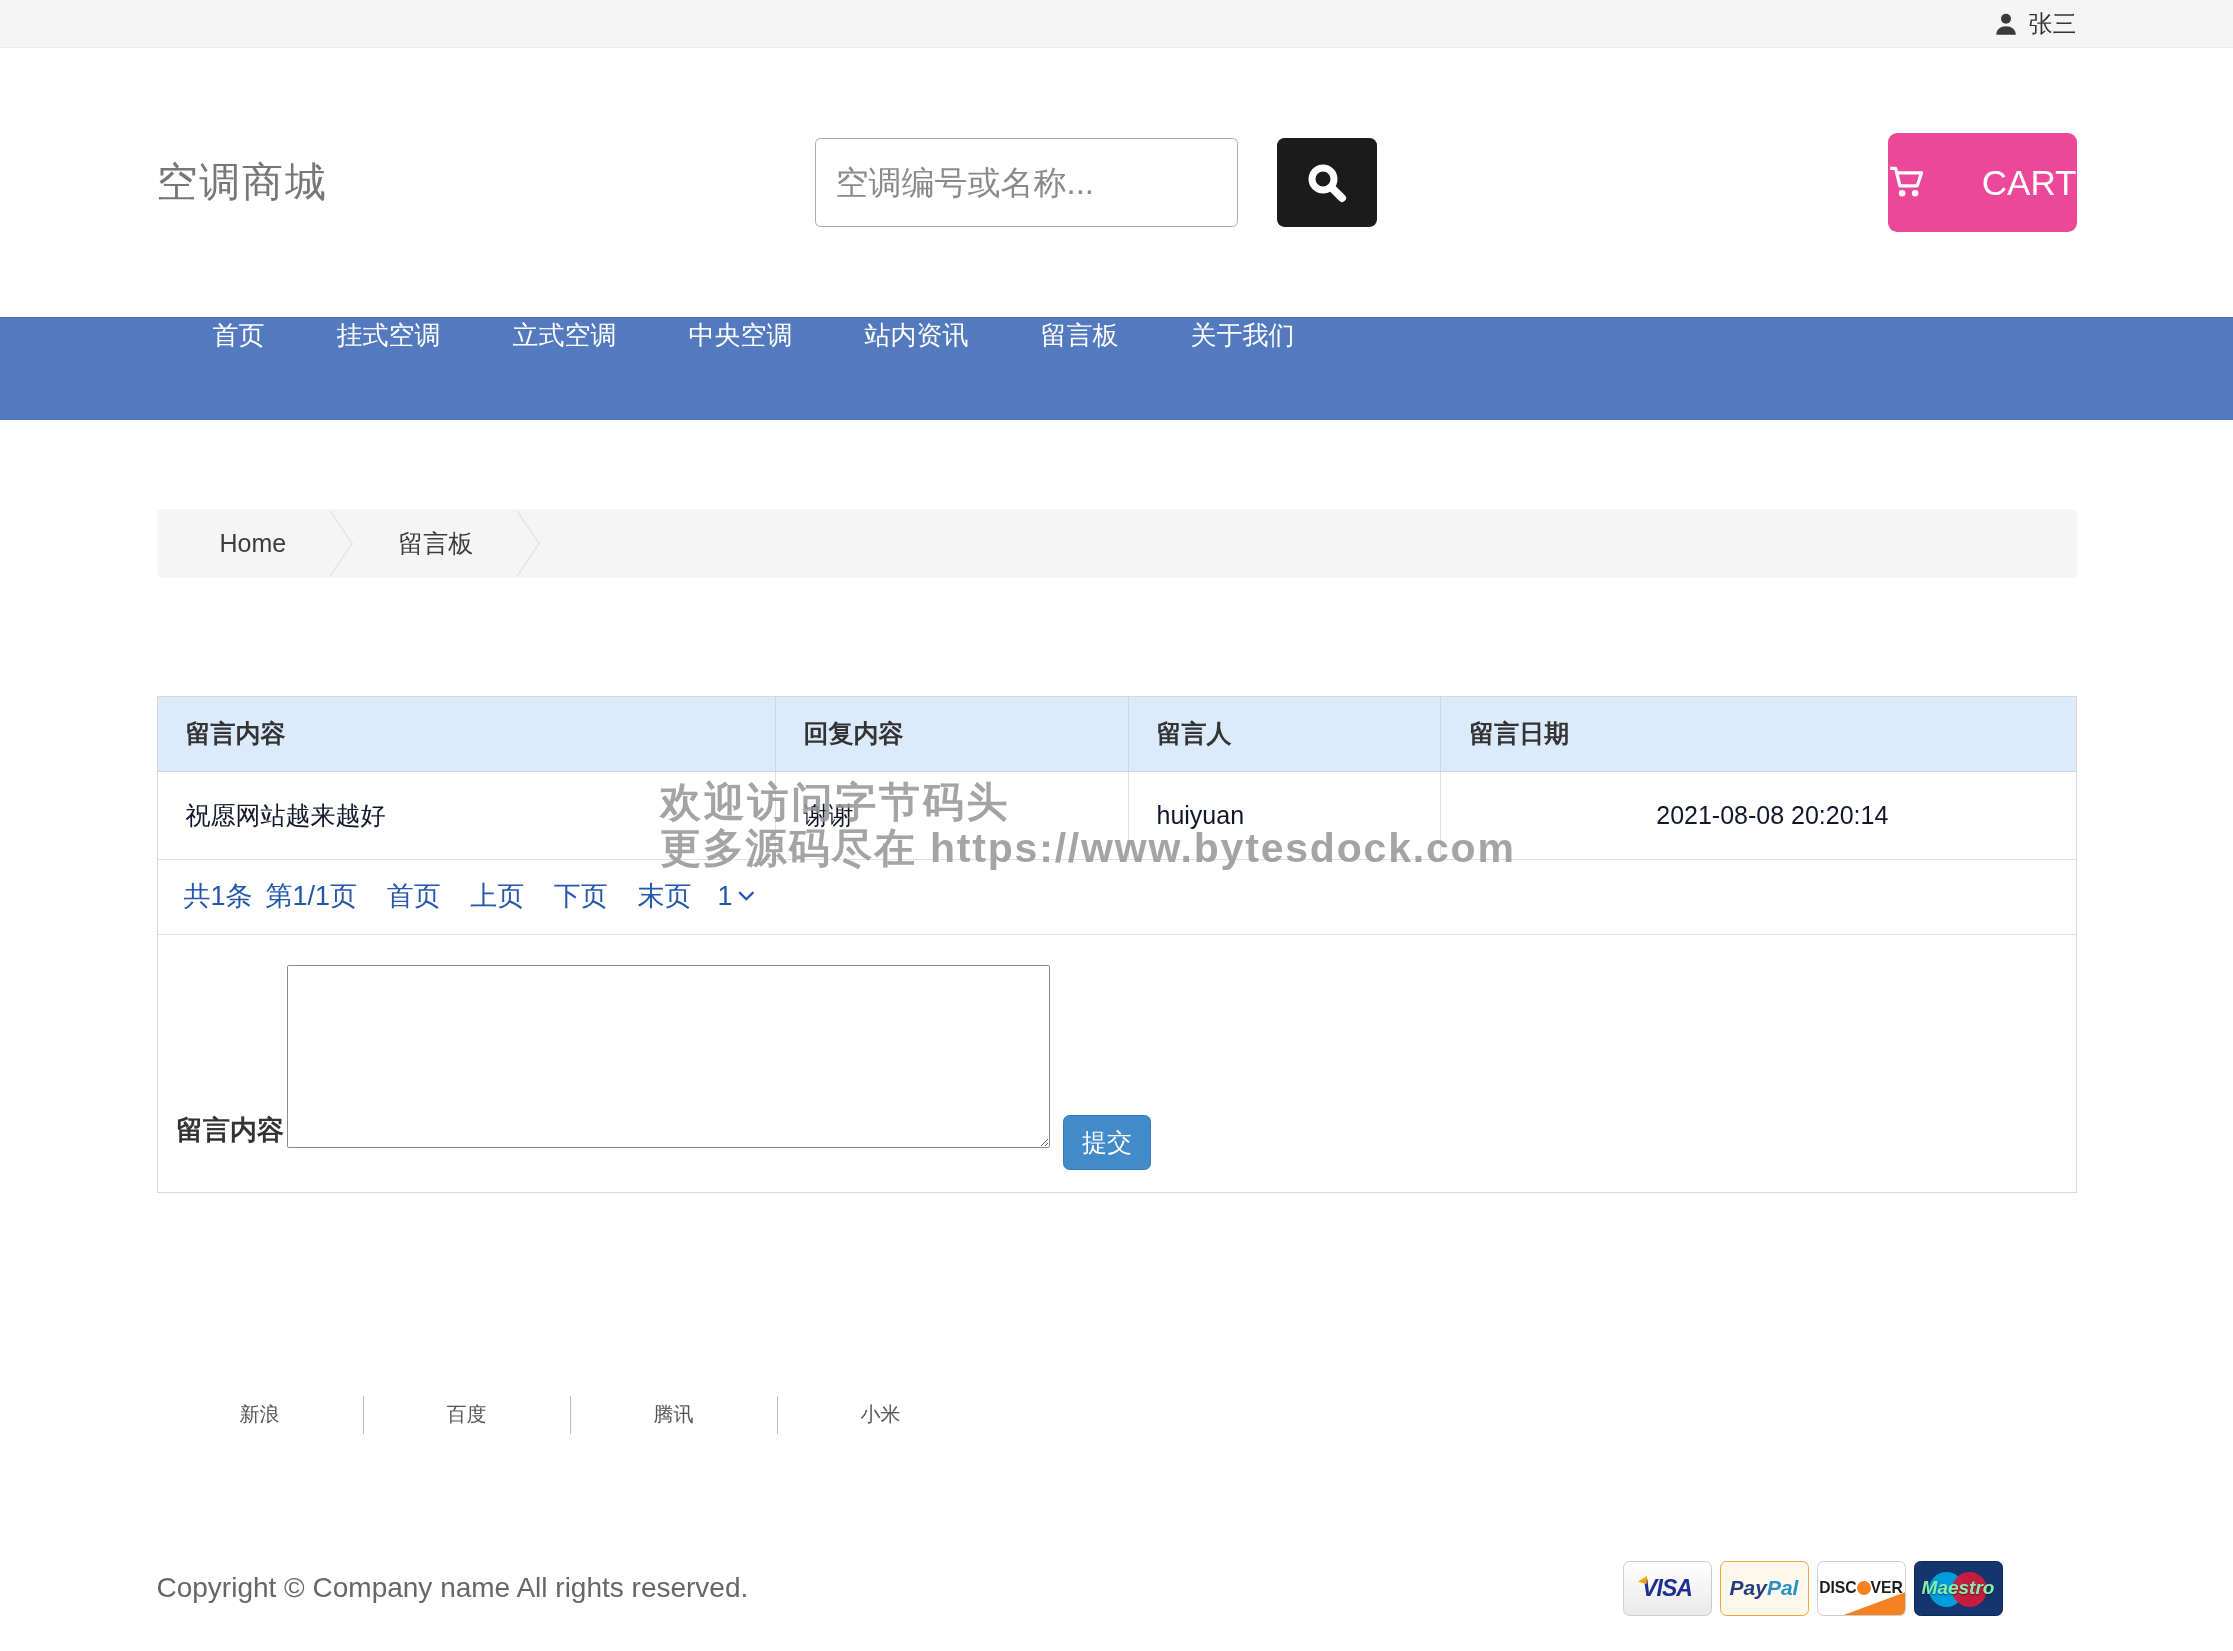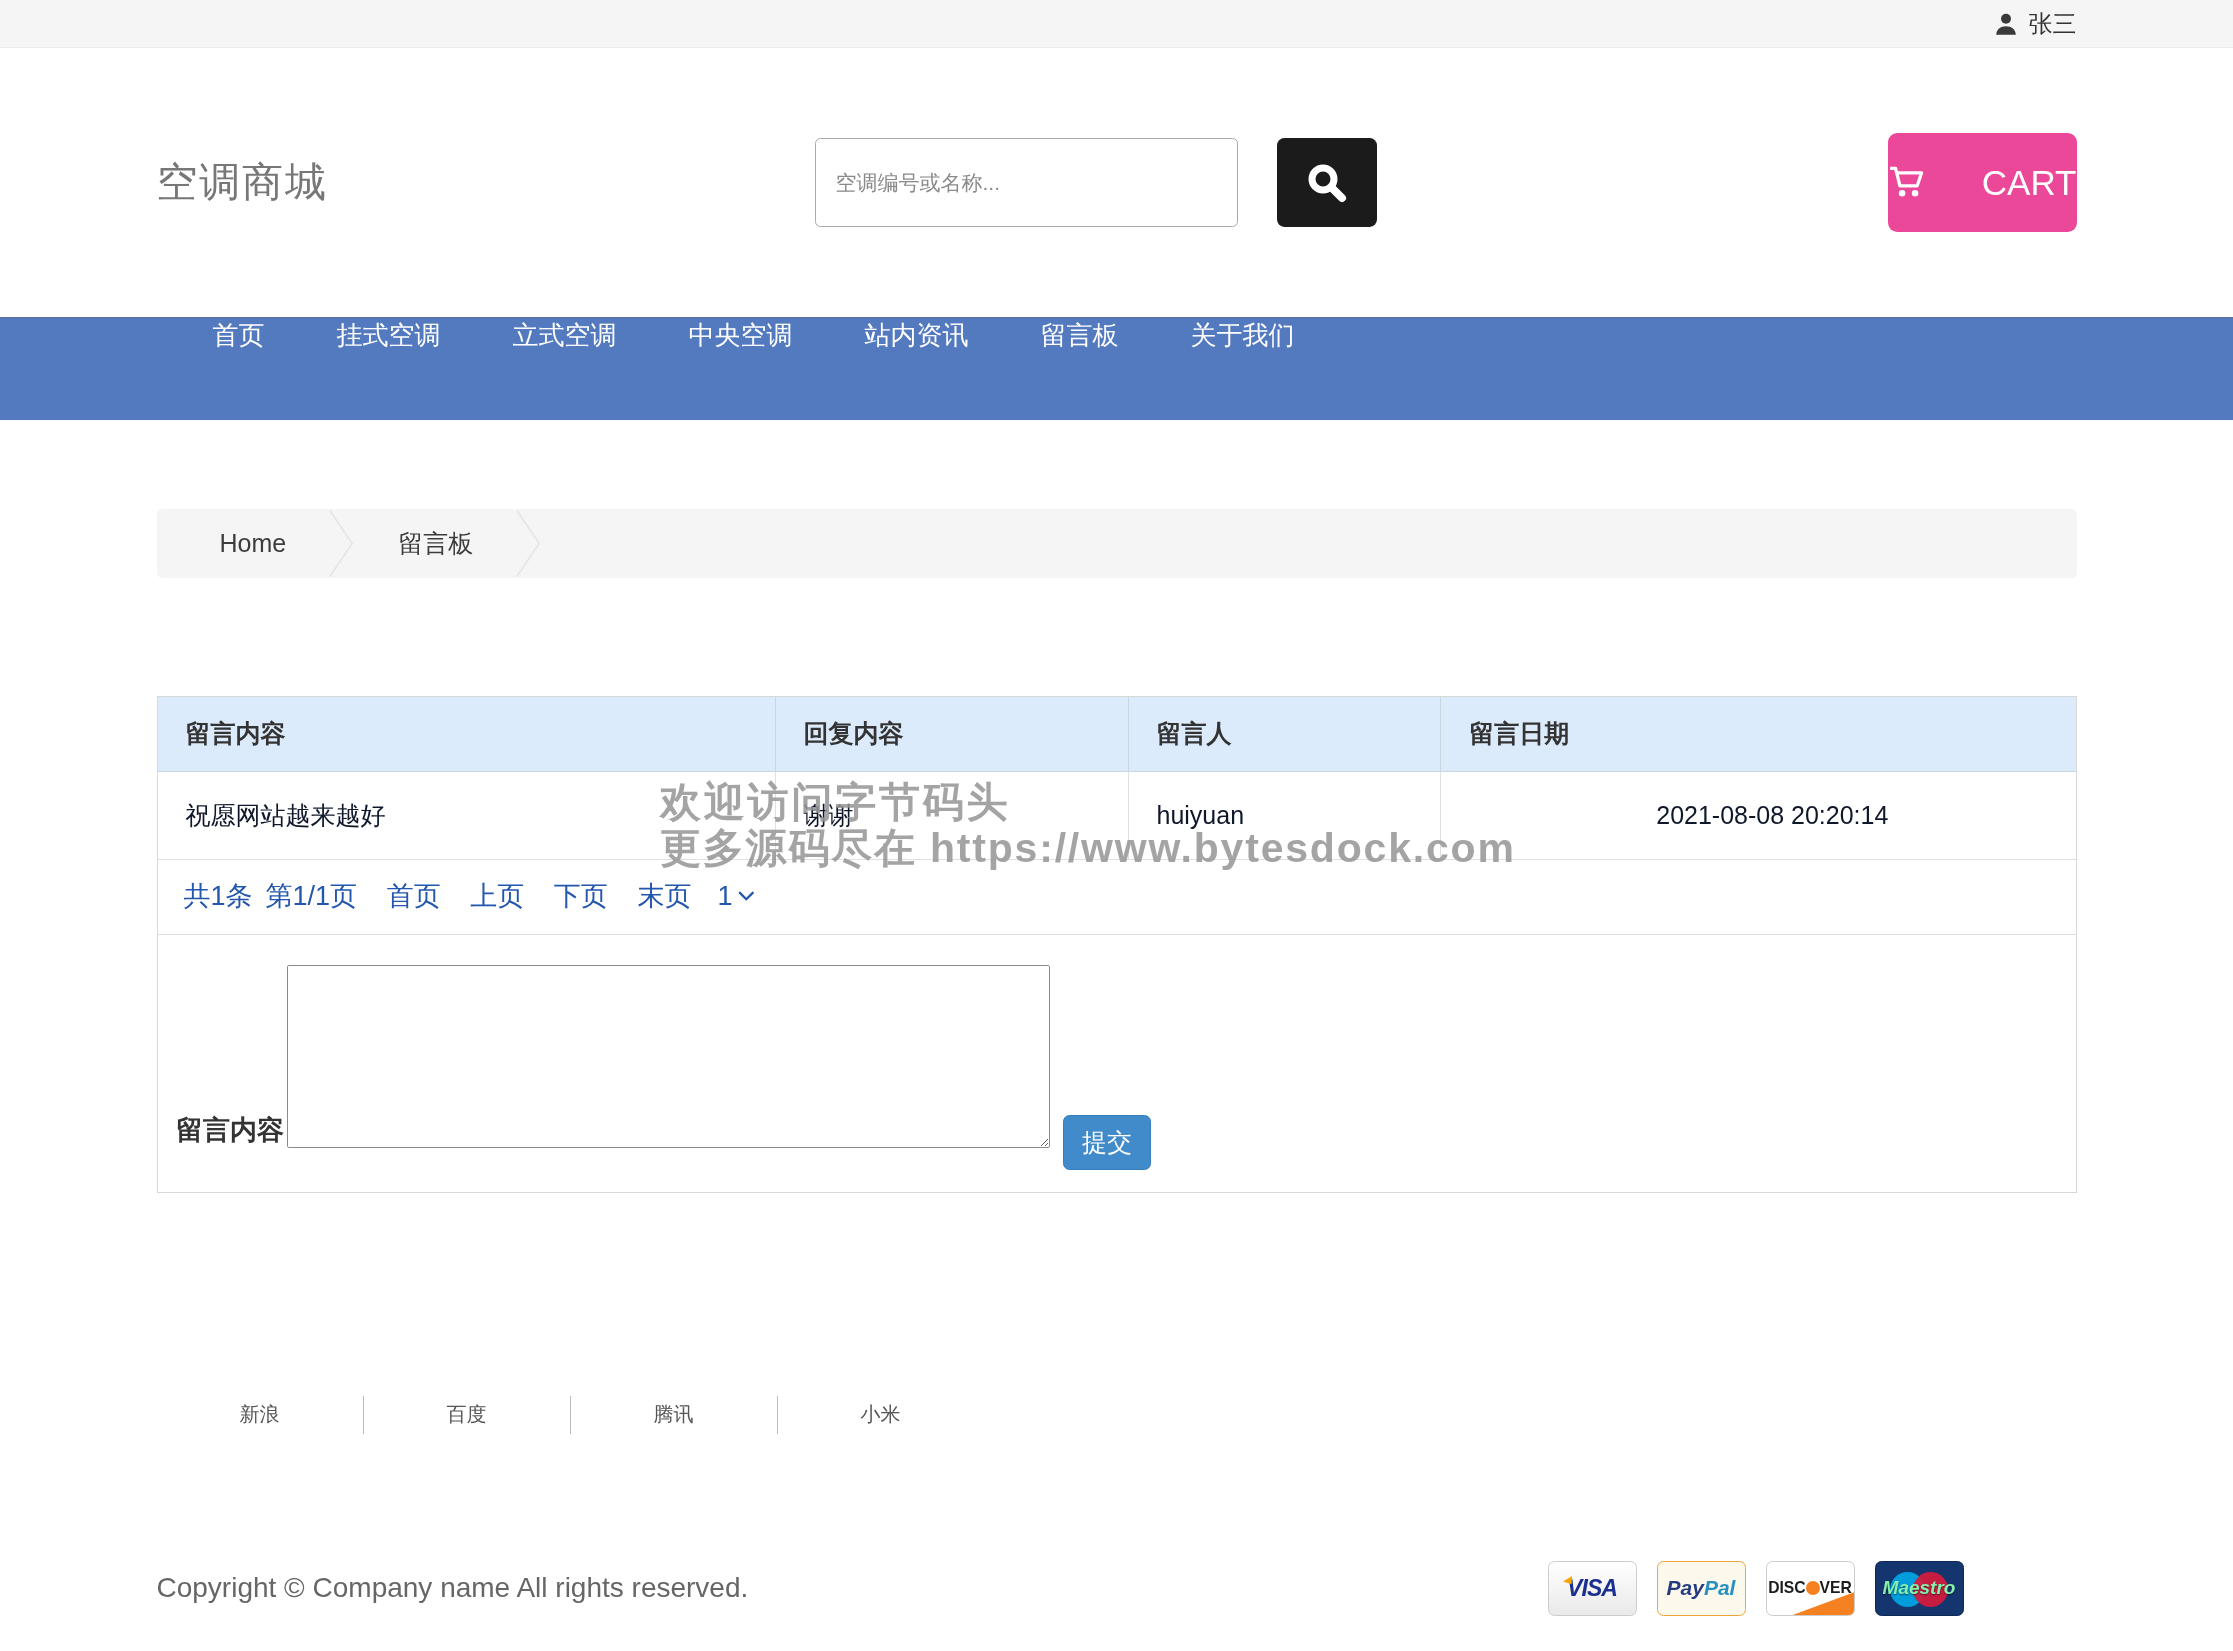--- a/index.html
+++ b/index.html
@@ -13,21 +13,21 @@
   .user { display:flex; align-items:center; gap:9.2px; cursor:pointer; }
   .user svg { display:block; }
   .user-name { font-size:24px; color:#333; }
 
   
   .header { height:269px; background:#fff; }
   .header .container { height:100%; display:flex; align-items:center; }
   .logo { font-size:41px; color:#777; letter-spacing:1.8px; }
   .search-wrap { position:absolute; left:658px; top:90px; display:flex; }
   .search-input { width:423px; height:89px; border:0.9px solid #aaa; border-radius:5.5px;
-                  font-size:21px; color:#333; padding:0 20px; outline:none; }
+                  font-size:33px; color:#333; padding:0 20px; outline:none; }
   .search-input::placeholder { color:#8a8a8a; }
   .search-btn { width:100px; height:89px; margin-left:39px; background:#1b1b1b; border:none;
                 border-radius:7.4px; cursor:pointer; display:flex; align-items:center; justify-content:center; }
   .cart-btn { margin-left:auto; width:189px; height:99px; background:#ec4899; border:none; border-radius:9.2px;
               color:#fff; font-size:35px; display:flex; align-items:center; justify-content:space-between;
               gap:23px; cursor:pointer; }
 
   
   .nav { height:103px; background:#5379bf; border-top:1.8px solid #5b6e93; }
   .nav ul { list-style:none; height:100%; display:flex; align-items:stretch; margin-left:20px; }
@@ -70,21 +70,21 @@
                color:rgba(148,148,148,0.85); font-weight:bold; white-space:nowrap; }
   .watermark .wline1 { font-size:41px; line-height:44px; letter-spacing:2.8px; display:block; }
   .watermark .wline2 { font-size:41px; line-height:48px; letter-spacing:1.8px; display:block; }
 
   
   .footer-links { margin-top:203px; display:flex; align-items:center; }
   .footer-links span { font-size:20px; color:#555; padding:5.5px 83px; cursor:pointer; }
   .footer-links span + span { border-left:0.9px solid #bbb; }
   .footer-bottom { margin-top:127px; display:flex; align-items:center; }
   .copyright { font-size:28px; color:#666; }
-  .payments { margin-left:auto; display:flex; gap:20px; margin-right:113px; }
+  .payments { margin-left:auto; display:flex; gap:8px; margin-right:74px; }
   .paycard { width:89px; height:55px; border-radius:6.5px; position:relative; overflow:hidden;
              display:flex; align-items:center; justify-content:center; }
   .visa { background:linear-gradient(#ffffff,#e9e9e9); border:0.9px solid #ccc; }
   .visa .brand { font-size:23px; font-weight:900; font-style:italic; color:#1a2f8f; letter-spacing:-0.9px; }
   .visa .wedge { position:absolute; left:15.7px; top:13px; width:0; height:0;
                  border-left:7.4px solid transparent; border-right:2.8px solid transparent;
                  border-bottom:8.3px solid #f7a600; transform:rotate(18deg); }
   .paypal { background:#fdf8ec; border:1.8px solid #f0a43a; }
   .paypal .brand { font-size:21px; font-weight:900; font-style:italic; }
   .paypal .p1 { color:#253b80; } .paypal .p2 { color:#2790c3; }

